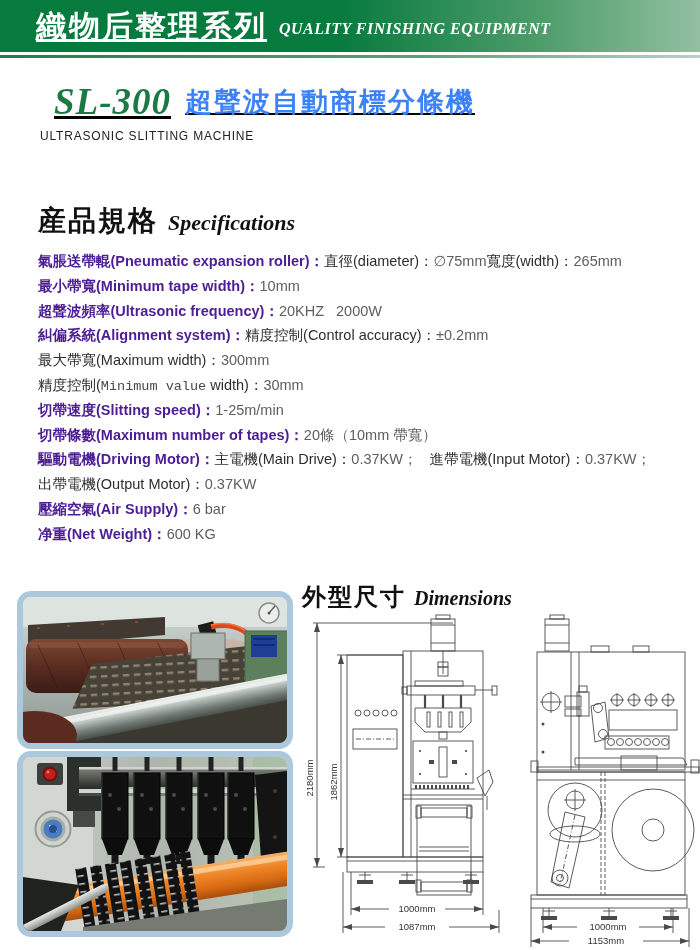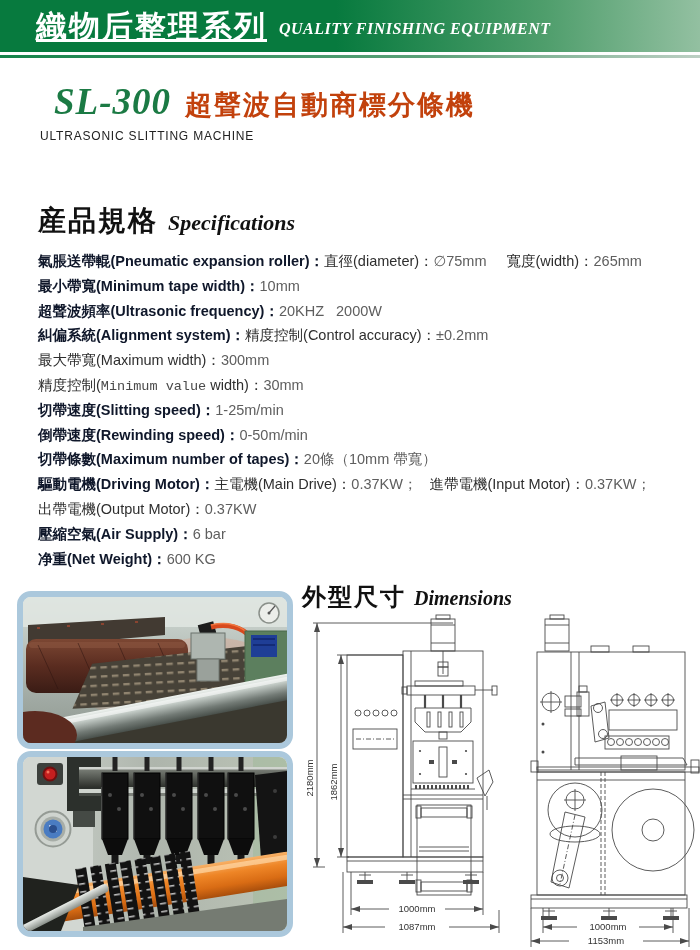--- a/index.html
+++ b/index.html
@@ -11,39 +11,39 @@
           background:linear-gradient(90deg,#077a3e 0%,#077a3e 48%,#4f9e6c 78%,#93c0a1 100%);
           display:flex;align-items:center;gap:12px;padding-left:36px;box-sizing:border-box;}
   .banner-cjk{color:#fff;font-size:31px;font-weight:bold;letter-spacing:2px;line-height:1;text-decoration:underline;}
   .banner-en{color:#fff;font-size:16px;font-weight:bold;font-style:italic;
              font-family:"Liberation Serif","DejaVu Serif",serif;letter-spacing:.5px;padding-top:6px;}
   .banner-strip{position:absolute;left:0;top:55px;width:700px;height:3px;
           background:linear-gradient(90deg,#15834a 0%,#5aa077 60%,#bccfc3 100%);}
 
   
   .title-block{position:absolute;left:40px;top:80px;}
-  .model-line{display:flex;align-items:flex-end;gap:14px;}
+  .model-line{display:flex;align-items:flex-start;gap:14px;text-decoration:underline;}
   .model{color:#1b7a44;font-size:37px;font-weight:bold;font-style:italic;
          font-family:"Liberation Serif","DejaVu Serif",serif;letter-spacing:1px;padding-left:14px;}
-  .model-cjk{color:#c2410c;font-size:27px;font-weight:600;letter-spacing:2px;padding-top:4px;}
+  .model-cjk{color:#3b82f6;font-size:27px;font-weight:600;letter-spacing:2px;padding-top:4px;}
   .model-en{color:#222;font-size:12px;letter-spacing:.8px;margin-top:6px;}
 
   
   .specs{position:absolute;left:38px;top:202px;width:630px;}
   .specs-head{display:flex;align-items:baseline;gap:10px;margin-bottom:9px;}
   .specs-cjk{font-size:28px;color:#111;font-weight:bold;letter-spacing:2px;}
   .specs-en{font-size:22px;color:#111;font-weight:bold;font-style:italic;
             font-family:"Liberation Serif","DejaVu Serif",serif;}
   .spec-list{margin-top:2px;}
   .spec-row{line-height:24.8px;height:24.8px;white-space:nowrap;font-size:14.5px;}
-  .seg-label{font-weight:bold;color:#0f172a;}
+  .seg-label{font-weight:bold;color:#4c1d95;}
   .seg-sub{color:#2e2e2e;text-align:right;}
   .seg-val{color:#5e5e5e;}
   .seg-mono{font-family:"Liberation Mono","DejaVu Sans Mono",monospace;color:#4a4a4a;font-size:13.5px;}
-  .seg-gap{margin-left:20px;}
+  .seg-gap{}
   .seg-gapsm{margin-left:12px;}
 
   
   .dims-head{position:absolute;left:302px;top:581px;display:flex;align-items:baseline;gap:8px;}
   .dims-cjk{font-size:24px;color:#111;font-weight:bold;letter-spacing:2px;}
   .dims-en{font-size:20px;color:#111;font-weight:bold;font-style:italic;
            font-family:"Liberation Serif","DejaVu Serif",serif;}
   .drawing{position:absolute;}
   .drawing svg{display:block;}
   .dim-label{font-size:9.5px;fill:#333;font-family:"Liberation Sans","DejaVu Sans",sans-serif;}
@@ -83,21 +83,20 @@
       <span class="specs-en">Specifications</span>
     </div>
     <div class="spec-list">
         <div class="spec-row"><span class="seg-label">氣脹送帶輥(Pneumatic expansion roller)：</span><span class="seg-sub">直徑(diameter)：</span><span class="seg-val">∅75mm</span><span class="seg-sub seg-gap">寬度(width)：</span><span class="seg-val">265mm</span></div>
         <div class="spec-row"><span class="seg-label">最小帶寬(Minimum tape width)：</span><span class="seg-val">10mm</span></div>
         <div class="spec-row"><span class="seg-label">超聲波頻率(Ultrasonic frequency)：</span><span class="seg-val">20KHZ</span><span class="seg-val seg-gapsm">2000W</span></div>
         <div class="spec-row"><span class="seg-label">糾偏系統(Alignment system)：</span><span class="seg-sub">精度控制(Control accuracy)：</span><span class="seg-val">±0.2mm</span></div>
         <div class="spec-row"><span class="seg-sub">最大帶寬(Maximum width)：</span><span class="seg-val">300mm</span></div>
         <div class="spec-row"><span class="seg-sub">精度控制(</span><span class="seg-mono">Minimum value</span><span class="seg-sub"> width)：</span><span class="seg-val">30mm</span></div>
         <div class="spec-row"><span class="seg-label">切帶速度(Slitting speed)：</span><span class="seg-val">1-25m/min</span></div>
-        <div class="spec-row"><span class="seg-label">倒帶速度(Rewinding speed)：</span><span class="seg-val">0-50m/min</span></div>
         <div class="spec-row"><span class="seg-label">切帶條數(Maximum number of tapes)：</span><span class="seg-val">20條（10mm 帶寬）</span></div>
         <div class="spec-row"><span class="seg-label">驅動電機(Driving Motor)：</span><span class="seg-sub">主電機(Main Drive)：</span><span class="seg-val">0.37KW；</span><span class="seg-sub seg-gapsm">進帶電機(Input Motor)：</span><span class="seg-val">0.37KW；</span></div>
         <div class="spec-row"><span class="seg-sub">出帶電機(Output Motor)：</span><span class="seg-val">0.37KW</span></div>
         <div class="spec-row"><span class="seg-label">壓縮空氣(Air Supply)：</span><span class="seg-val">6 bar</span></div>
         <div class="spec-row"><span class="seg-label">净重(Net Weight)：</span><span class="seg-val">600 KG</span></div>
       </div>
   </section>
 
   <figure class="photo photo-top" style="margin:0">
     <svg width="264" height="146" viewBox="0 0 264 146">

